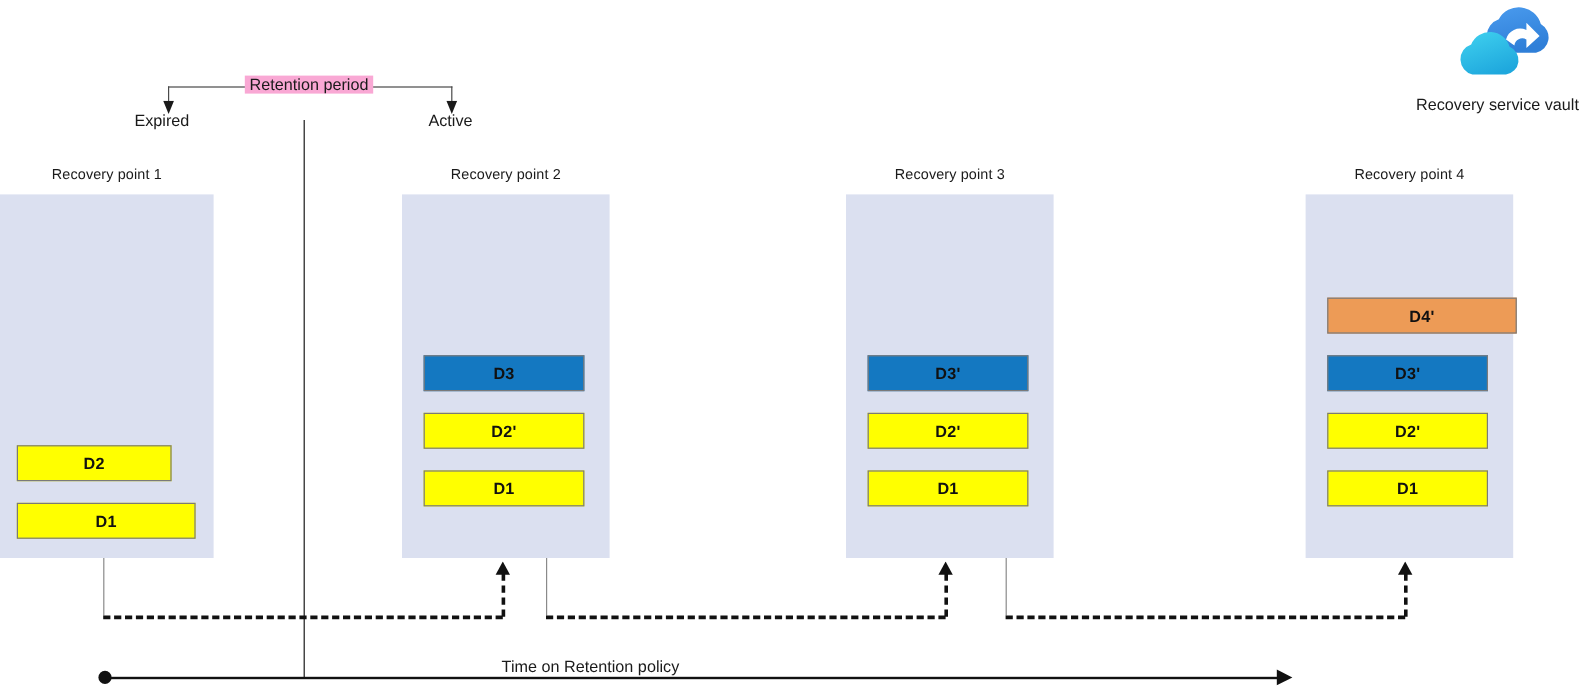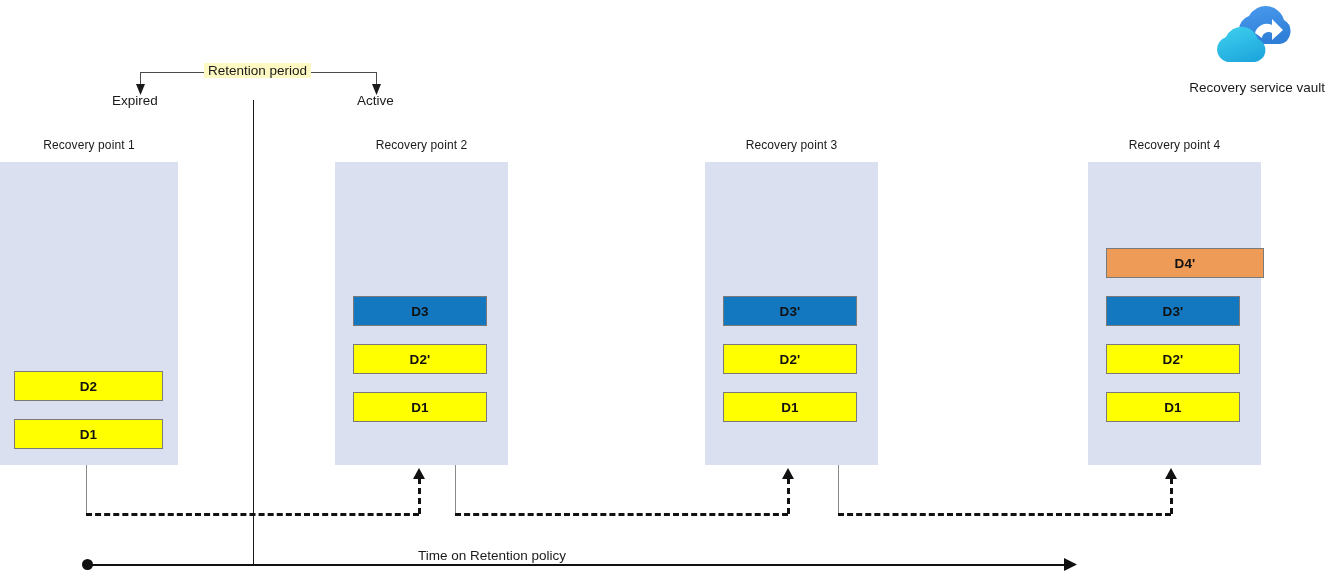--- a/index.html
+++ b/index.html
@@ -58,21 +58,21 @@
   }
   .bracket-v{
     position:absolute;
     width:0;
     border-left:1.4px solid #4a4a4a;
   }
   .retention-label{
     position:absolute;
     font-size:13.5px;
     color:#1a1a1a;
-    background:#fef9c3;
+    background:#f9a8d4;
     padding:0 4px;
     white-space:nowrap;
     text-align:right;
   }
   .endpoint-label{
     position:absolute;
     font-size:13.5px;
     color:#1a1a1a;
     white-space:nowrap;
   }
@@ -118,21 +118,21 @@
     font-size:13.5px;
     color:#1a1a1a;
     white-space:nowrap;
   }
 
   
   .vault-wrap{position:absolute;left:1180px;top:2px;width:145px;}
   .vault-icon{position:relative;width:100px;height:72px;margin:0 auto;}
   .vault-caption{
     margin-top:6px;
-    text-align:right;
+    text-align:left;
     font-size:13.5px;
     color:#1a1a1a;
     white-space:nowrap;
   }
 </style>
 </head>
 <body>
 
 <div id="canvas">
 
@@ -149,21 +149,21 @@
   </svg>
 
   <div class="retention-label" style="left:204px;top:63px;">Retention period</div>
   <div class="endpoint-label" style="left:112px;top:93px;text-align:center;">Expired</div>
   <div class="endpoint-label" style="left:357px;top:93px;">Active</div>
 
   <div class="divider" style="left:253px;top:100px;height:465px;"></div>
 
   <div class="rp-title" style="left:0px;width:178px;">Recovery point 1</div>
   <div class="rp-panel" style="left:0px;width:178px;"></div>
-  <div class="bar yellow" style="left:14px;top:371px;width:149px;">D2</div>
+  <div class="bar yellow" style="left:14px;top:371px;width:129px;">D2</div>
   <div class="bar yellow" style="left:14px;top:419px;width:149px;">D1</div>
 
   <div class="rp-title" style="left:335px;width:173px;">Recovery point 2</div>
   <div class="rp-panel" style="left:335px;width:173px;"></div>
   <div class="bar blue" style="left:353px;top:296px;width:134px;">D3</div>
   <div class="bar yellow" style="left:353px;top:344px;width:134px;">D2'</div>
   <div class="bar yellow" style="left:353px;top:392px;width:134px;">D1</div>
 
   <div class="rp-title" style="left:705px;width:173px;">Recovery point 3</div>
   <div class="rp-panel" style="left:705px;width:173px;"></div>

